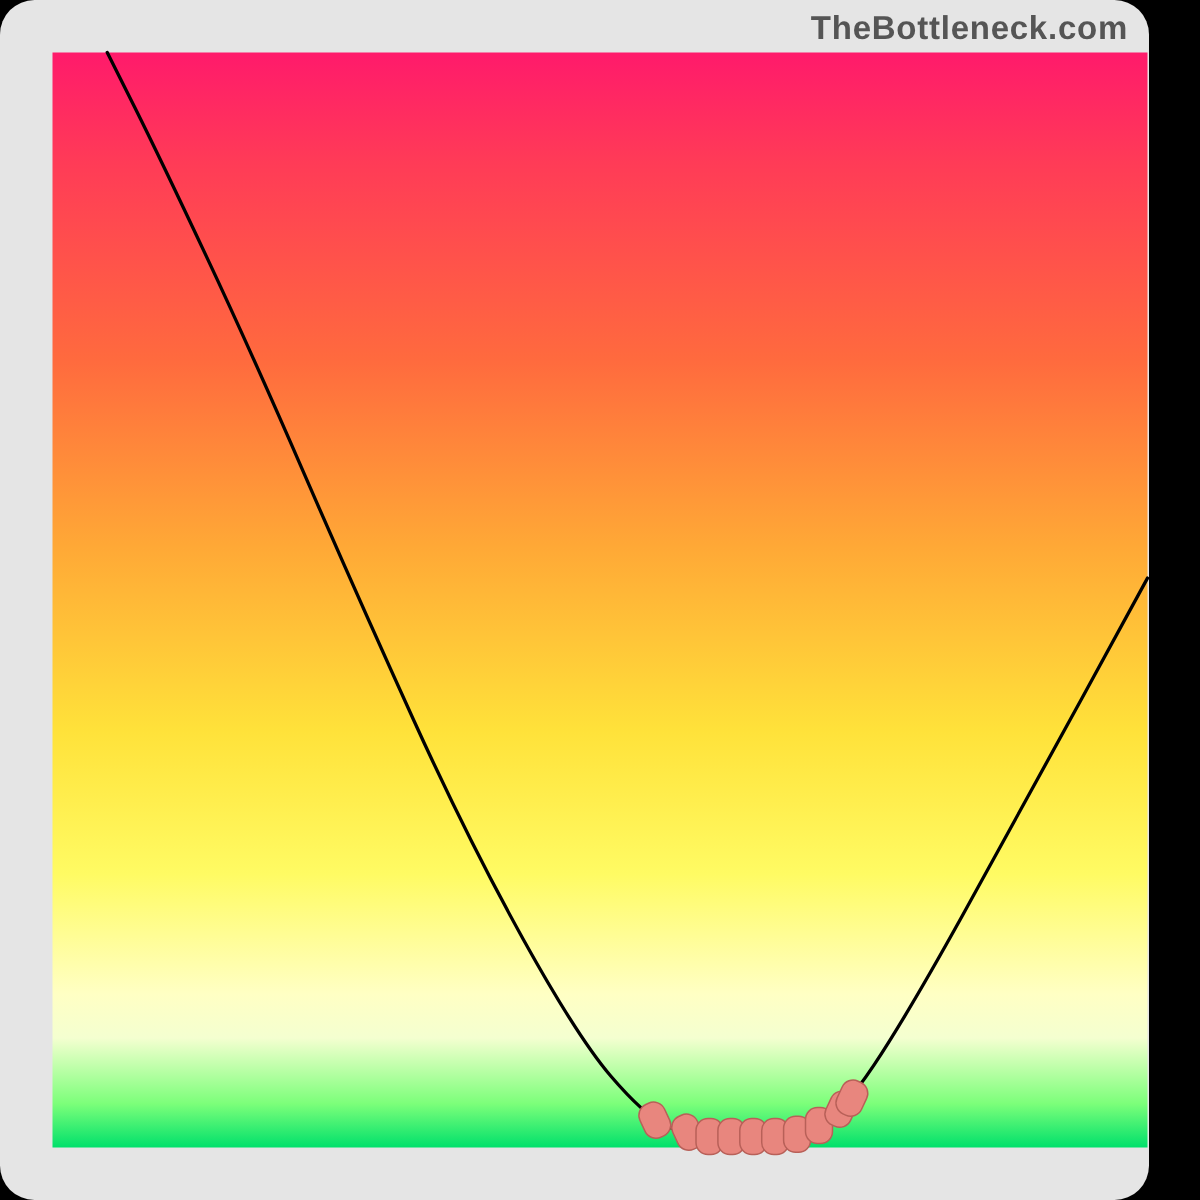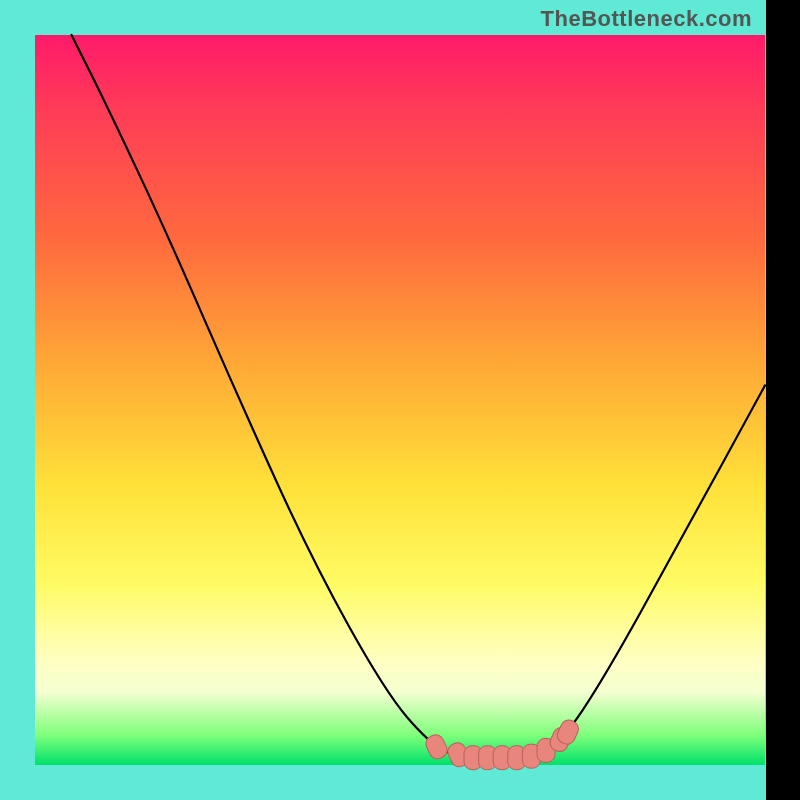--- a/index.html
+++ b/index.html
@@ -8,21 +8,22 @@
     width: 800px;
     height: 800px;
     background: #000;
     font-family: Arial, Helvetica, sans-serif;
     overflow: hidden;
   }
   .frame {
     position: relative;
     width: 766px;
     height: 800px;
-    background: #5eead4;
+    background: #e5e5e5;
+    border-radius: 23px;
   }
   .watermark {
     position: absolute;
     top: 6px;
     right: 14px;
     color: #555;
     font-size: 22px;
     font-weight: 600;
     letter-spacing: 0.5px;
     user-select: none;

